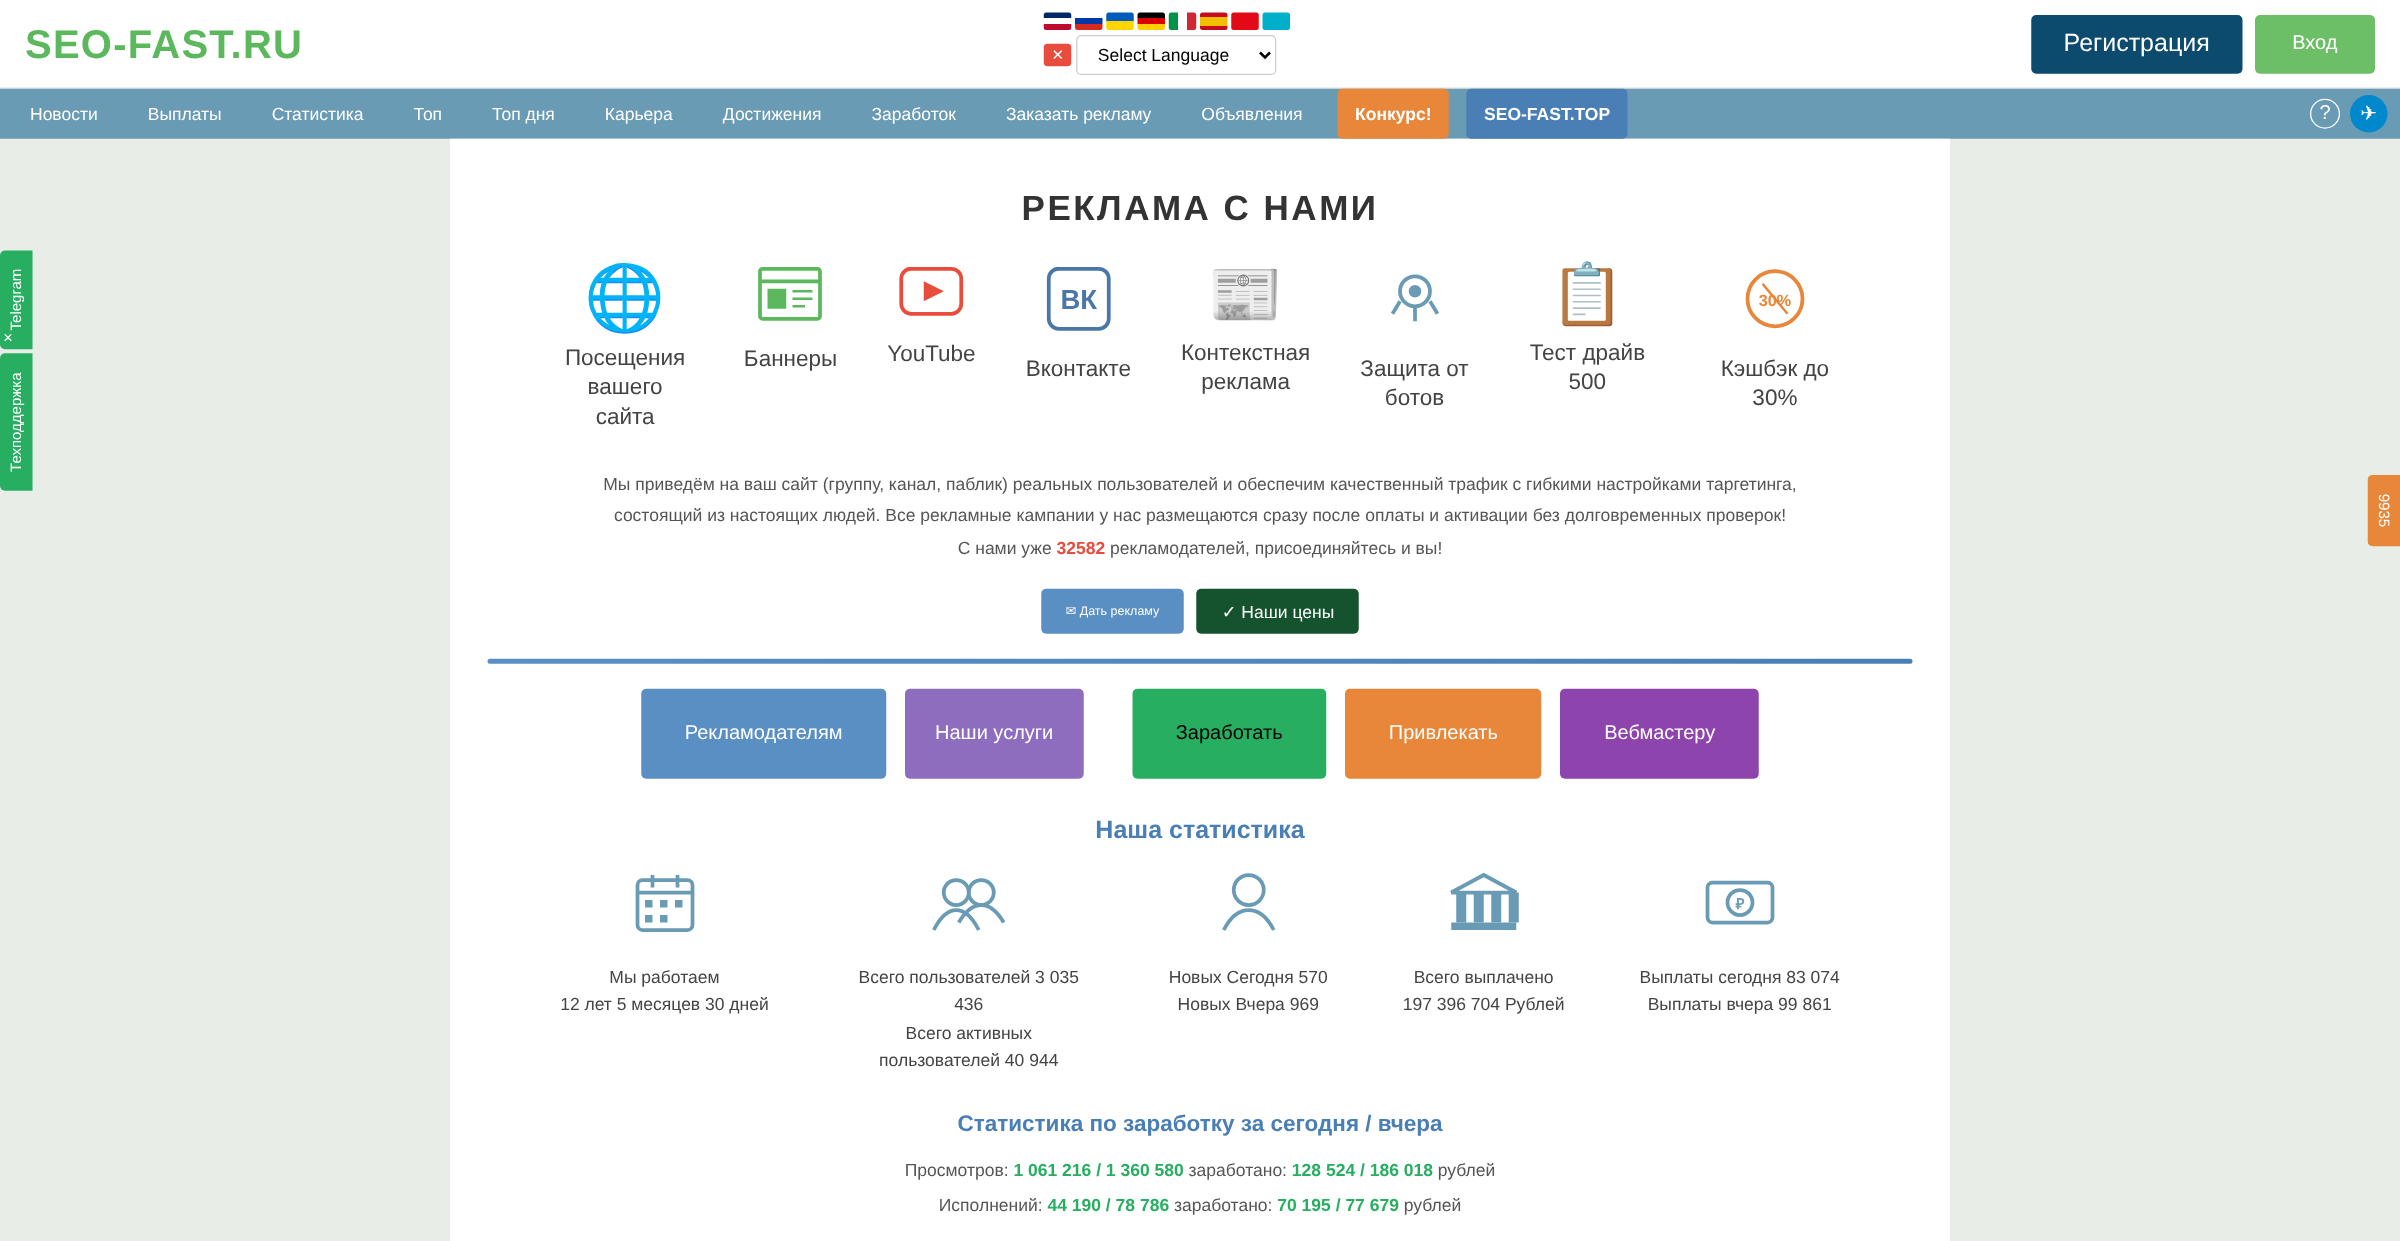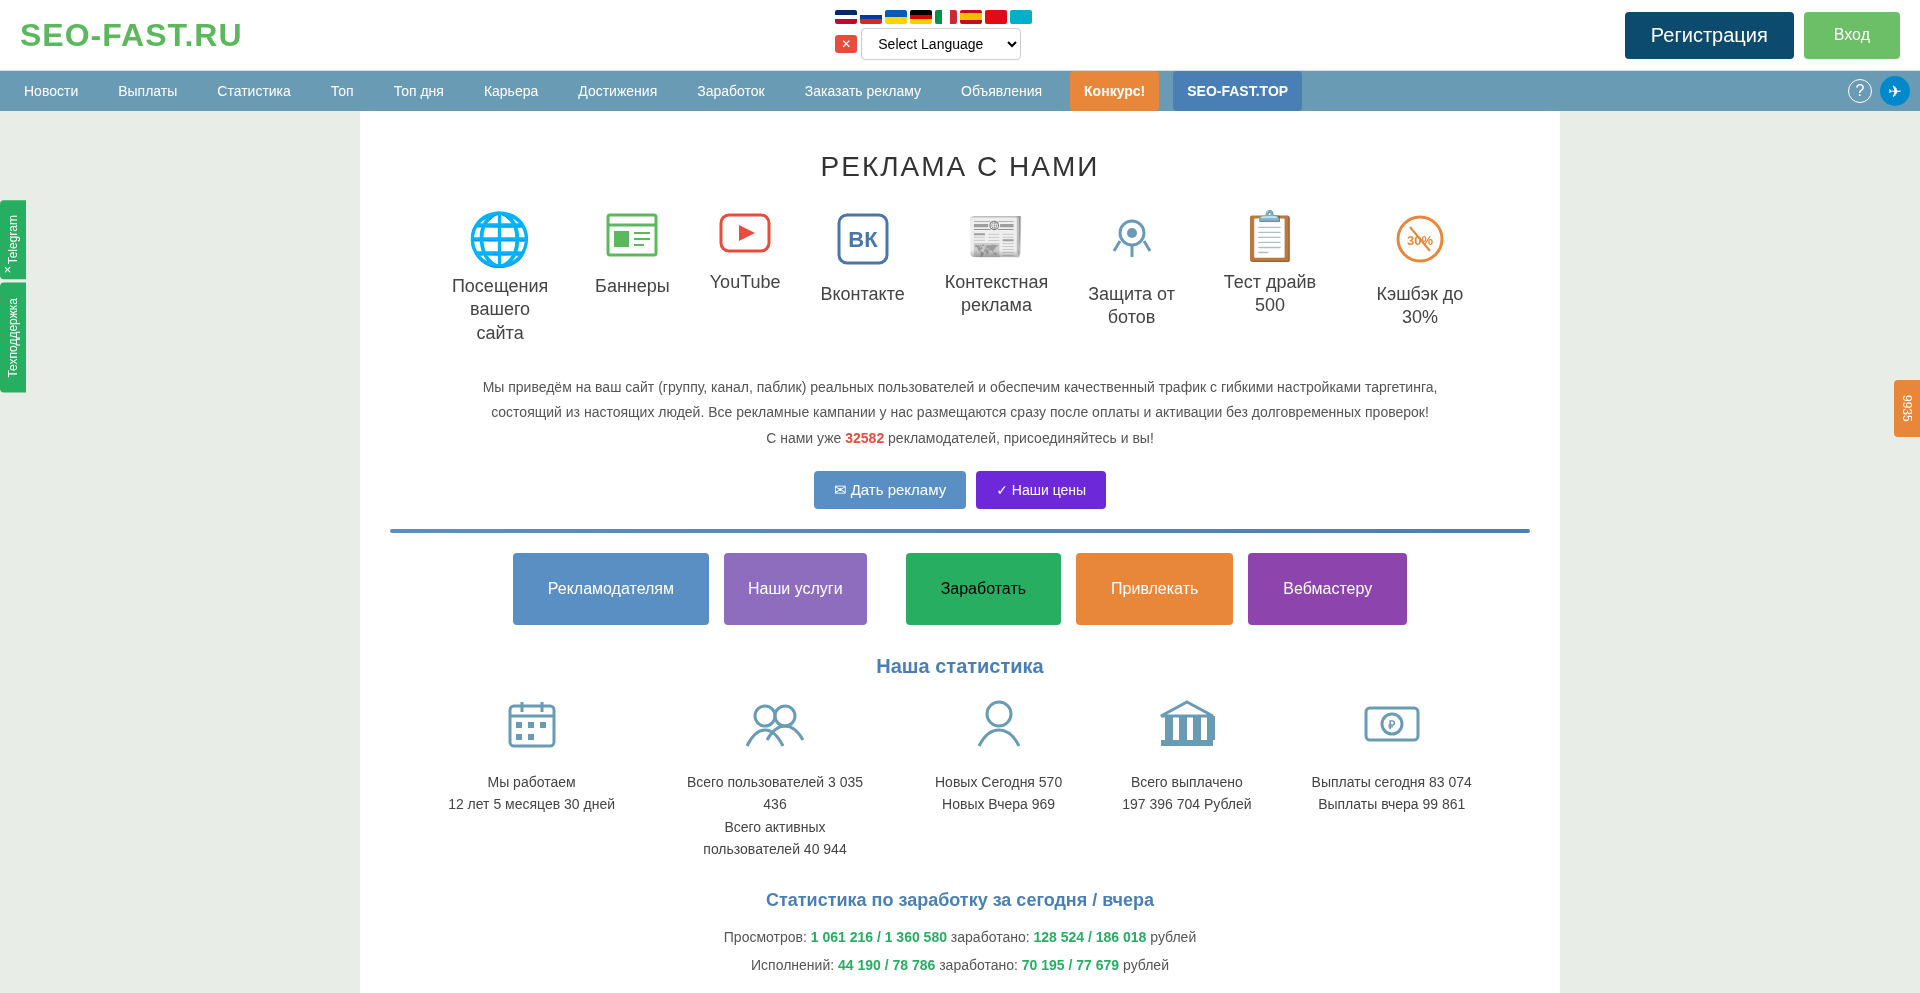--- a/index.html
+++ b/index.html
@@ -186,21 +186,21 @@
     .main-content {
       background: #fff;
       margin: 0 auto;
       max-width: 1200px;
       padding: 20px 30px 40px;
     }
 
     .page-title {
       text-align: center;
       font-size: 28px;
-      font-weight: normal;
+      font-weight: bold;
       color: #333;
       margin: 20px 0 30px;
       letter-spacing: 2px;
     }
 
     
     .services-grid {
       display: flex;
       justify-content: center;
       gap: 40px;
@@ -241,26 +241,26 @@
       display: flex;
       justify-content: center;
       gap: 10px;
       margin-bottom: 20px;
     }
     .btn-give-ad {
       background: #5a8fc4;
       color: #fff;
       border: none;
       padding: 10px 20px;
-      font-size: 15px;
+      font-size: 10px;
       border-radius: 4px;
       cursor: pointer;
     }
     .btn-prices {
-      background: #6d28d9;
+      background: #14532d;
       color: #fff;
       border: none;
       padding: 10px 20px;
       font-size: 14px;
       border-radius: 4px;
       cursor: pointer;
     }
 
     
     .blue-divider {

